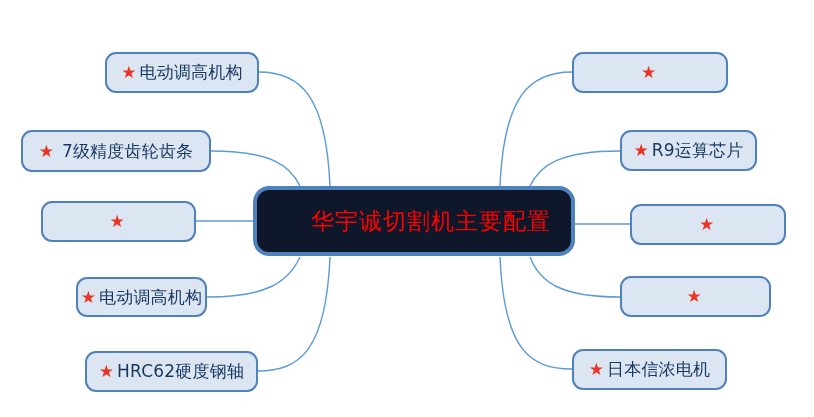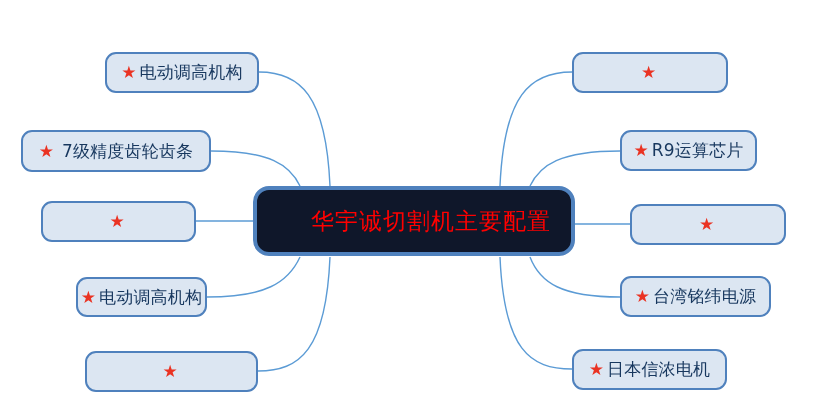--- a/index.html
+++ b/index.html
@@ -104,34 +104,34 @@
       </div>
       <div class="node" style="left: 41px; top: 201px; width: 155px; height: 41px;">
         <span class="star">★</span>
       </div>
       <div class="node" style="left: 76px; top: 277px; width: 131px; height: 40px;">
         <span class="star">★</span>
         <span class="label">电动调高机构</span>
       </div>
       <div class="node" style="left: 85px; top: 351px; width: 173px; height: 41px;">
         <span class="star">★</span>
+        <span class="label">HRC62硬度钢轴</span>
       </div>
       <div class="node" style="left: 572px; top: 52px; width: 156px; height: 41px;">
         <span class="star">★</span>
       </div>
       <div class="node" style="left: 620px; top: 130px; width: 137px; height: 41px;">
         <span class="star">★</span>
         <span class="label">R9运算芯片</span>
       </div>
       <div class="node" style="left: 630px; top: 204px; width: 156px; height: 41px;">
         <span class="star">★</span>
       </div>
       <div class="node" style="left: 620px; top: 276px; width: 151px; height: 41px;">
         <span class="star">★</span>
-        <span class="label">台湾铭纬电源</span>
       </div>
       <div class="node" style="left: 572px; top: 349px; width: 155px; height: 41px;">
         <span class="star">★</span>
         <span class="label">日本信浓电机</span>
       </div>
     </div>
 
 </div>
 
 </body></html>

